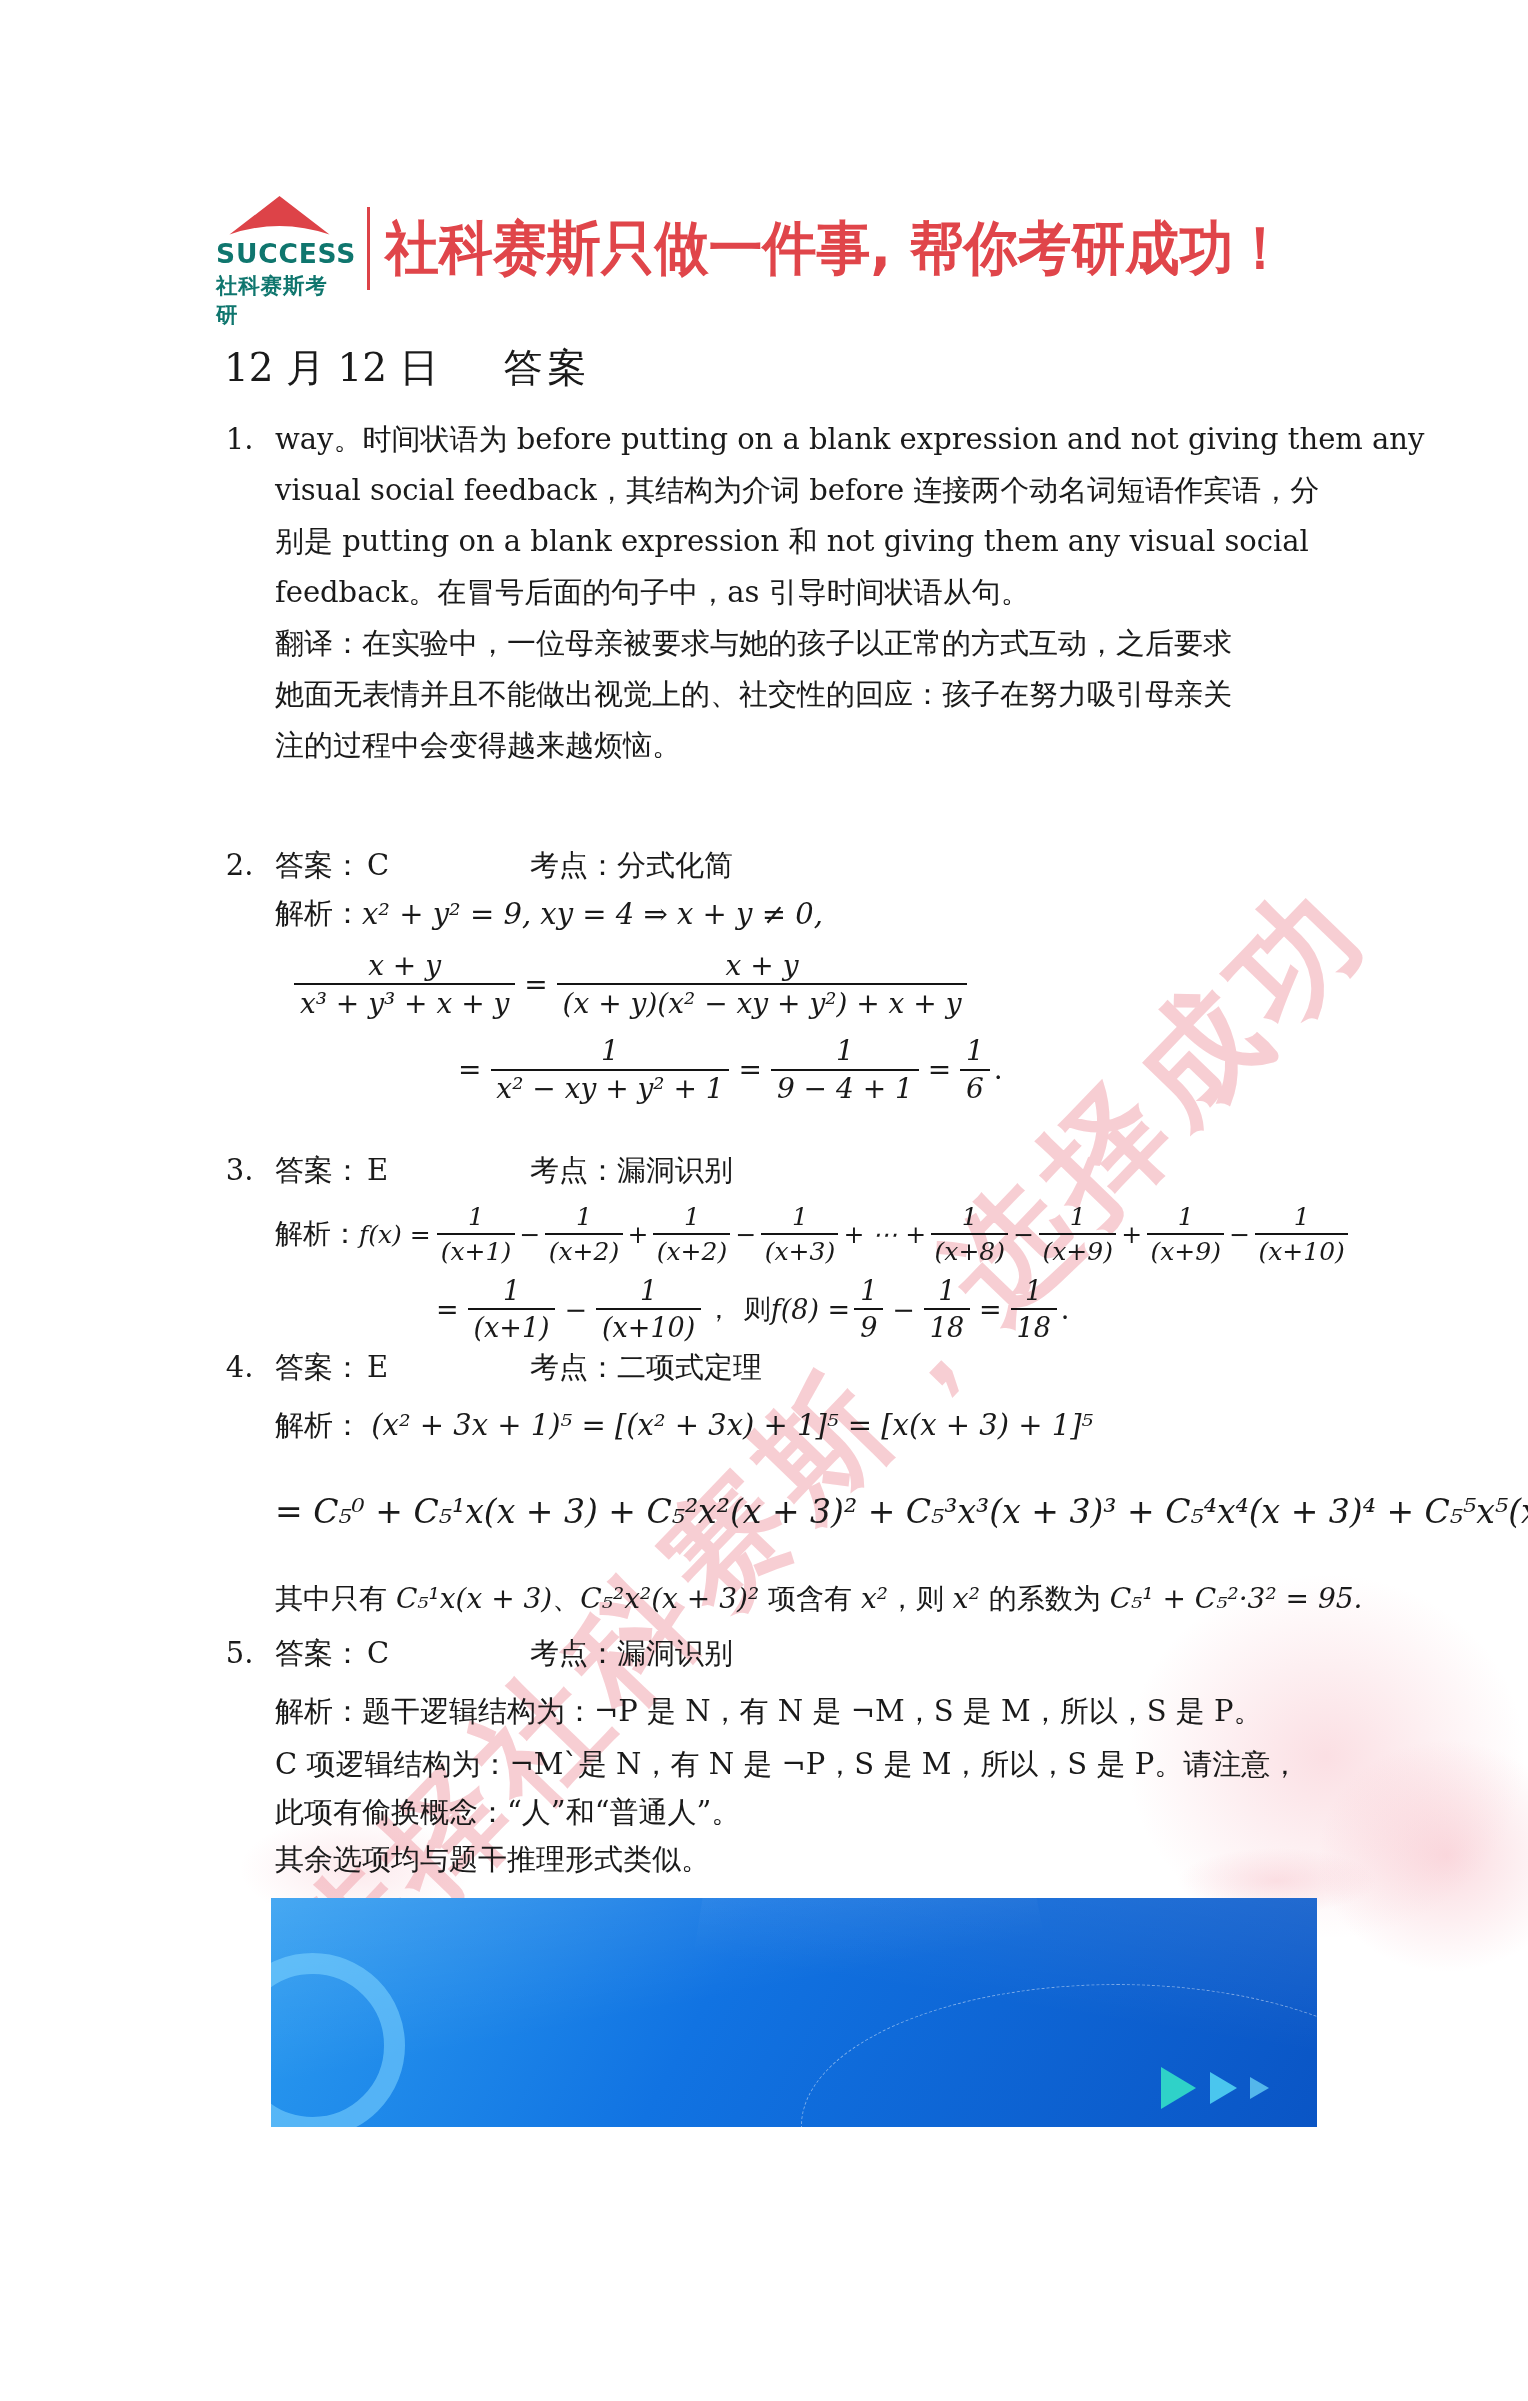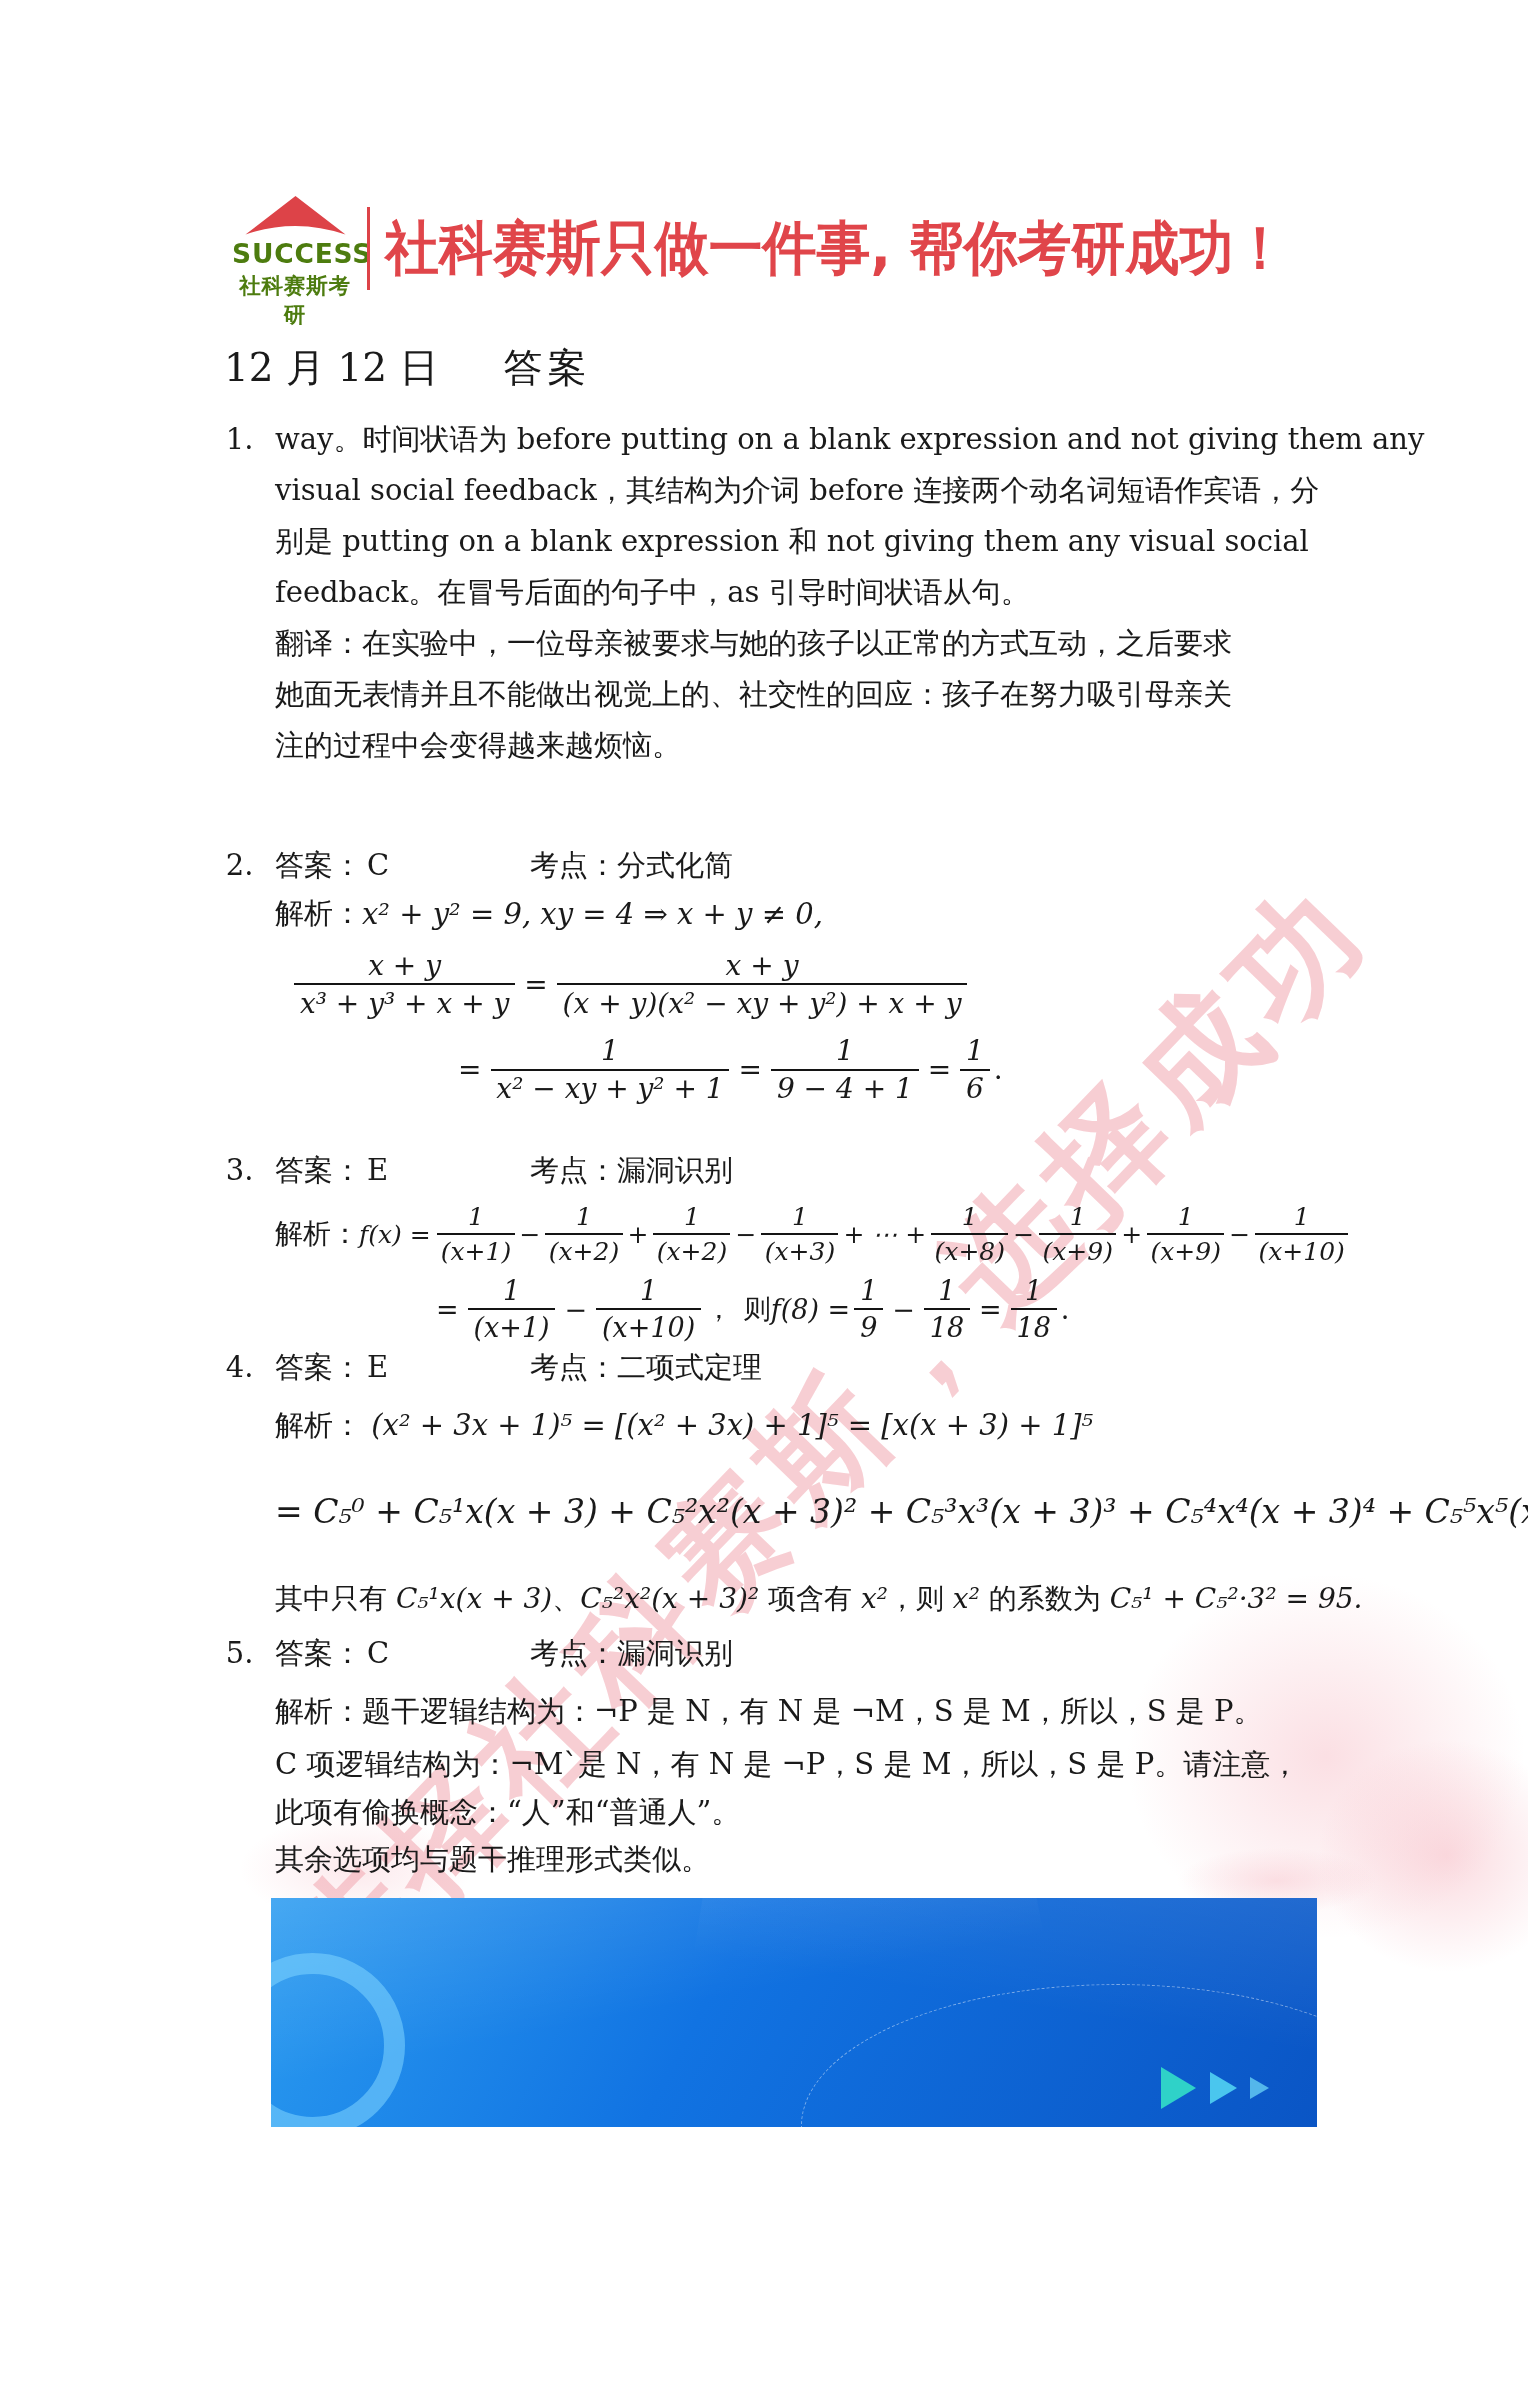--- a/index.html
+++ b/index.html
@@ -12,21 +12,21 @@
              color:rgba(236,132,146,0.40);z-index:1;pointer-events:none;
              font-family:"DejaVu Serif","Liberation Serif",serif;}
   .blob{position:absolute;z-index:1;pointer-events:none;border-radius:50%;
         background:radial-gradient(closest-side,rgba(244,166,178,0.55),rgba(244,166,178,0));}
   .b1{left:1127px;top:1574px;width:398px;height:365px;opacity:.65;}
   .b2{left:1318px;top:1740px;width:257px;height:232px;opacity:.75;}
   .b3{left:240px;top:1815px;width:232px;height:108px;opacity:.45;}
   .b4{left:1177px;top:1848px;width:199px;height:66px;opacity:.55;}
 
   
-  .hdr-logo{position:absolute;left:232px;top:196px;width:126px;text-align:center;color:#4d7c0f;z-index:2;}
+  .hdr-logo{position:absolute;left:216px;top:196px;width:126px;color:#0f766e;z-index:2;}
   .hdr-logo svg{display:block;margin:0 auto;}
   .brand{font-family:"DejaVu Sans","Liberation Sans",sans-serif;font-weight:bold;font-size:26.5px;
          letter-spacing:0.8px;margin-top:0.8px;}
   .brand-sub{font-family:"DejaVu Sans","Liberation Sans",sans-serif;font-weight:bold;font-size:21.5px;
              margin-top:2.5px;letter-spacing:0.8px;}
   .hdr-divider{position:absolute;left:367px;top:207px;width:3.3px;height:83px;background:#dd4348;z-index:2;}
   .hdr-slogan{position:absolute;left:385px;top:210px;z-index:2;white-space:nowrap;
               font-family:"DejaVu Sans","Liberation Sans",sans-serif;font-weight:900;
               font-size:58px;color:#e0454a;letter-spacing:0px;transform:scaleX(0.93);transform-origin:left center;}
 

